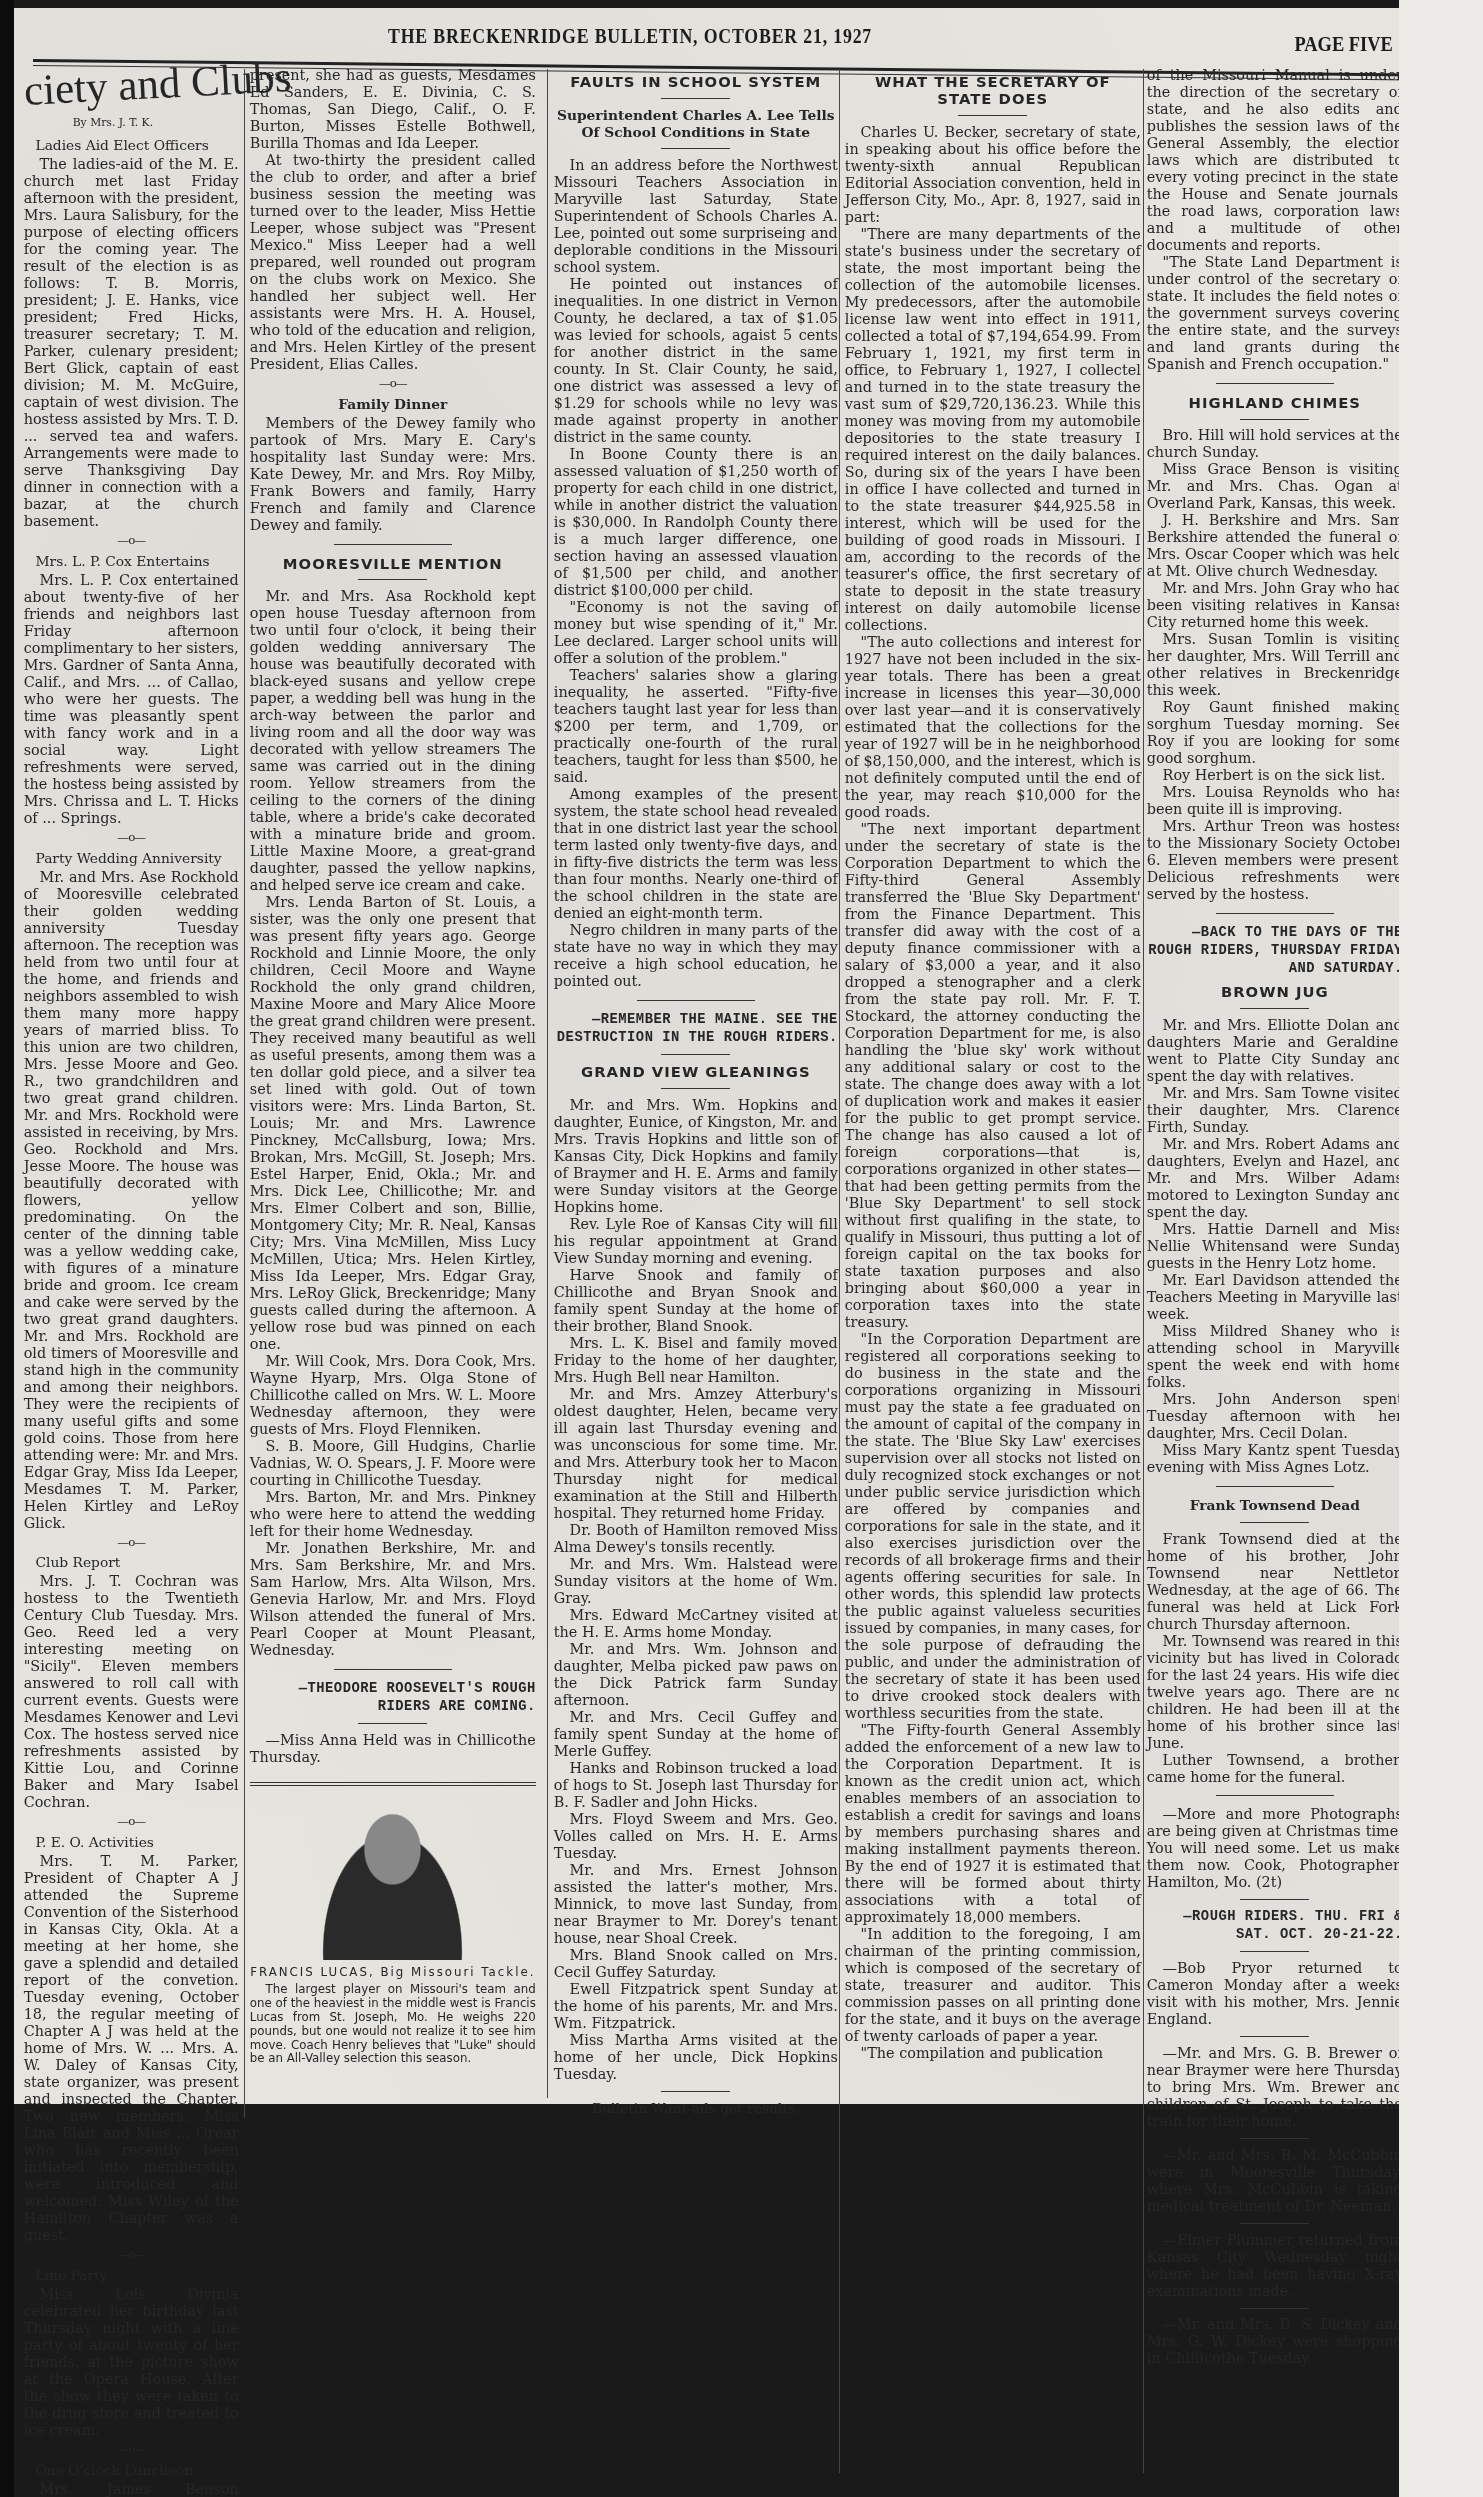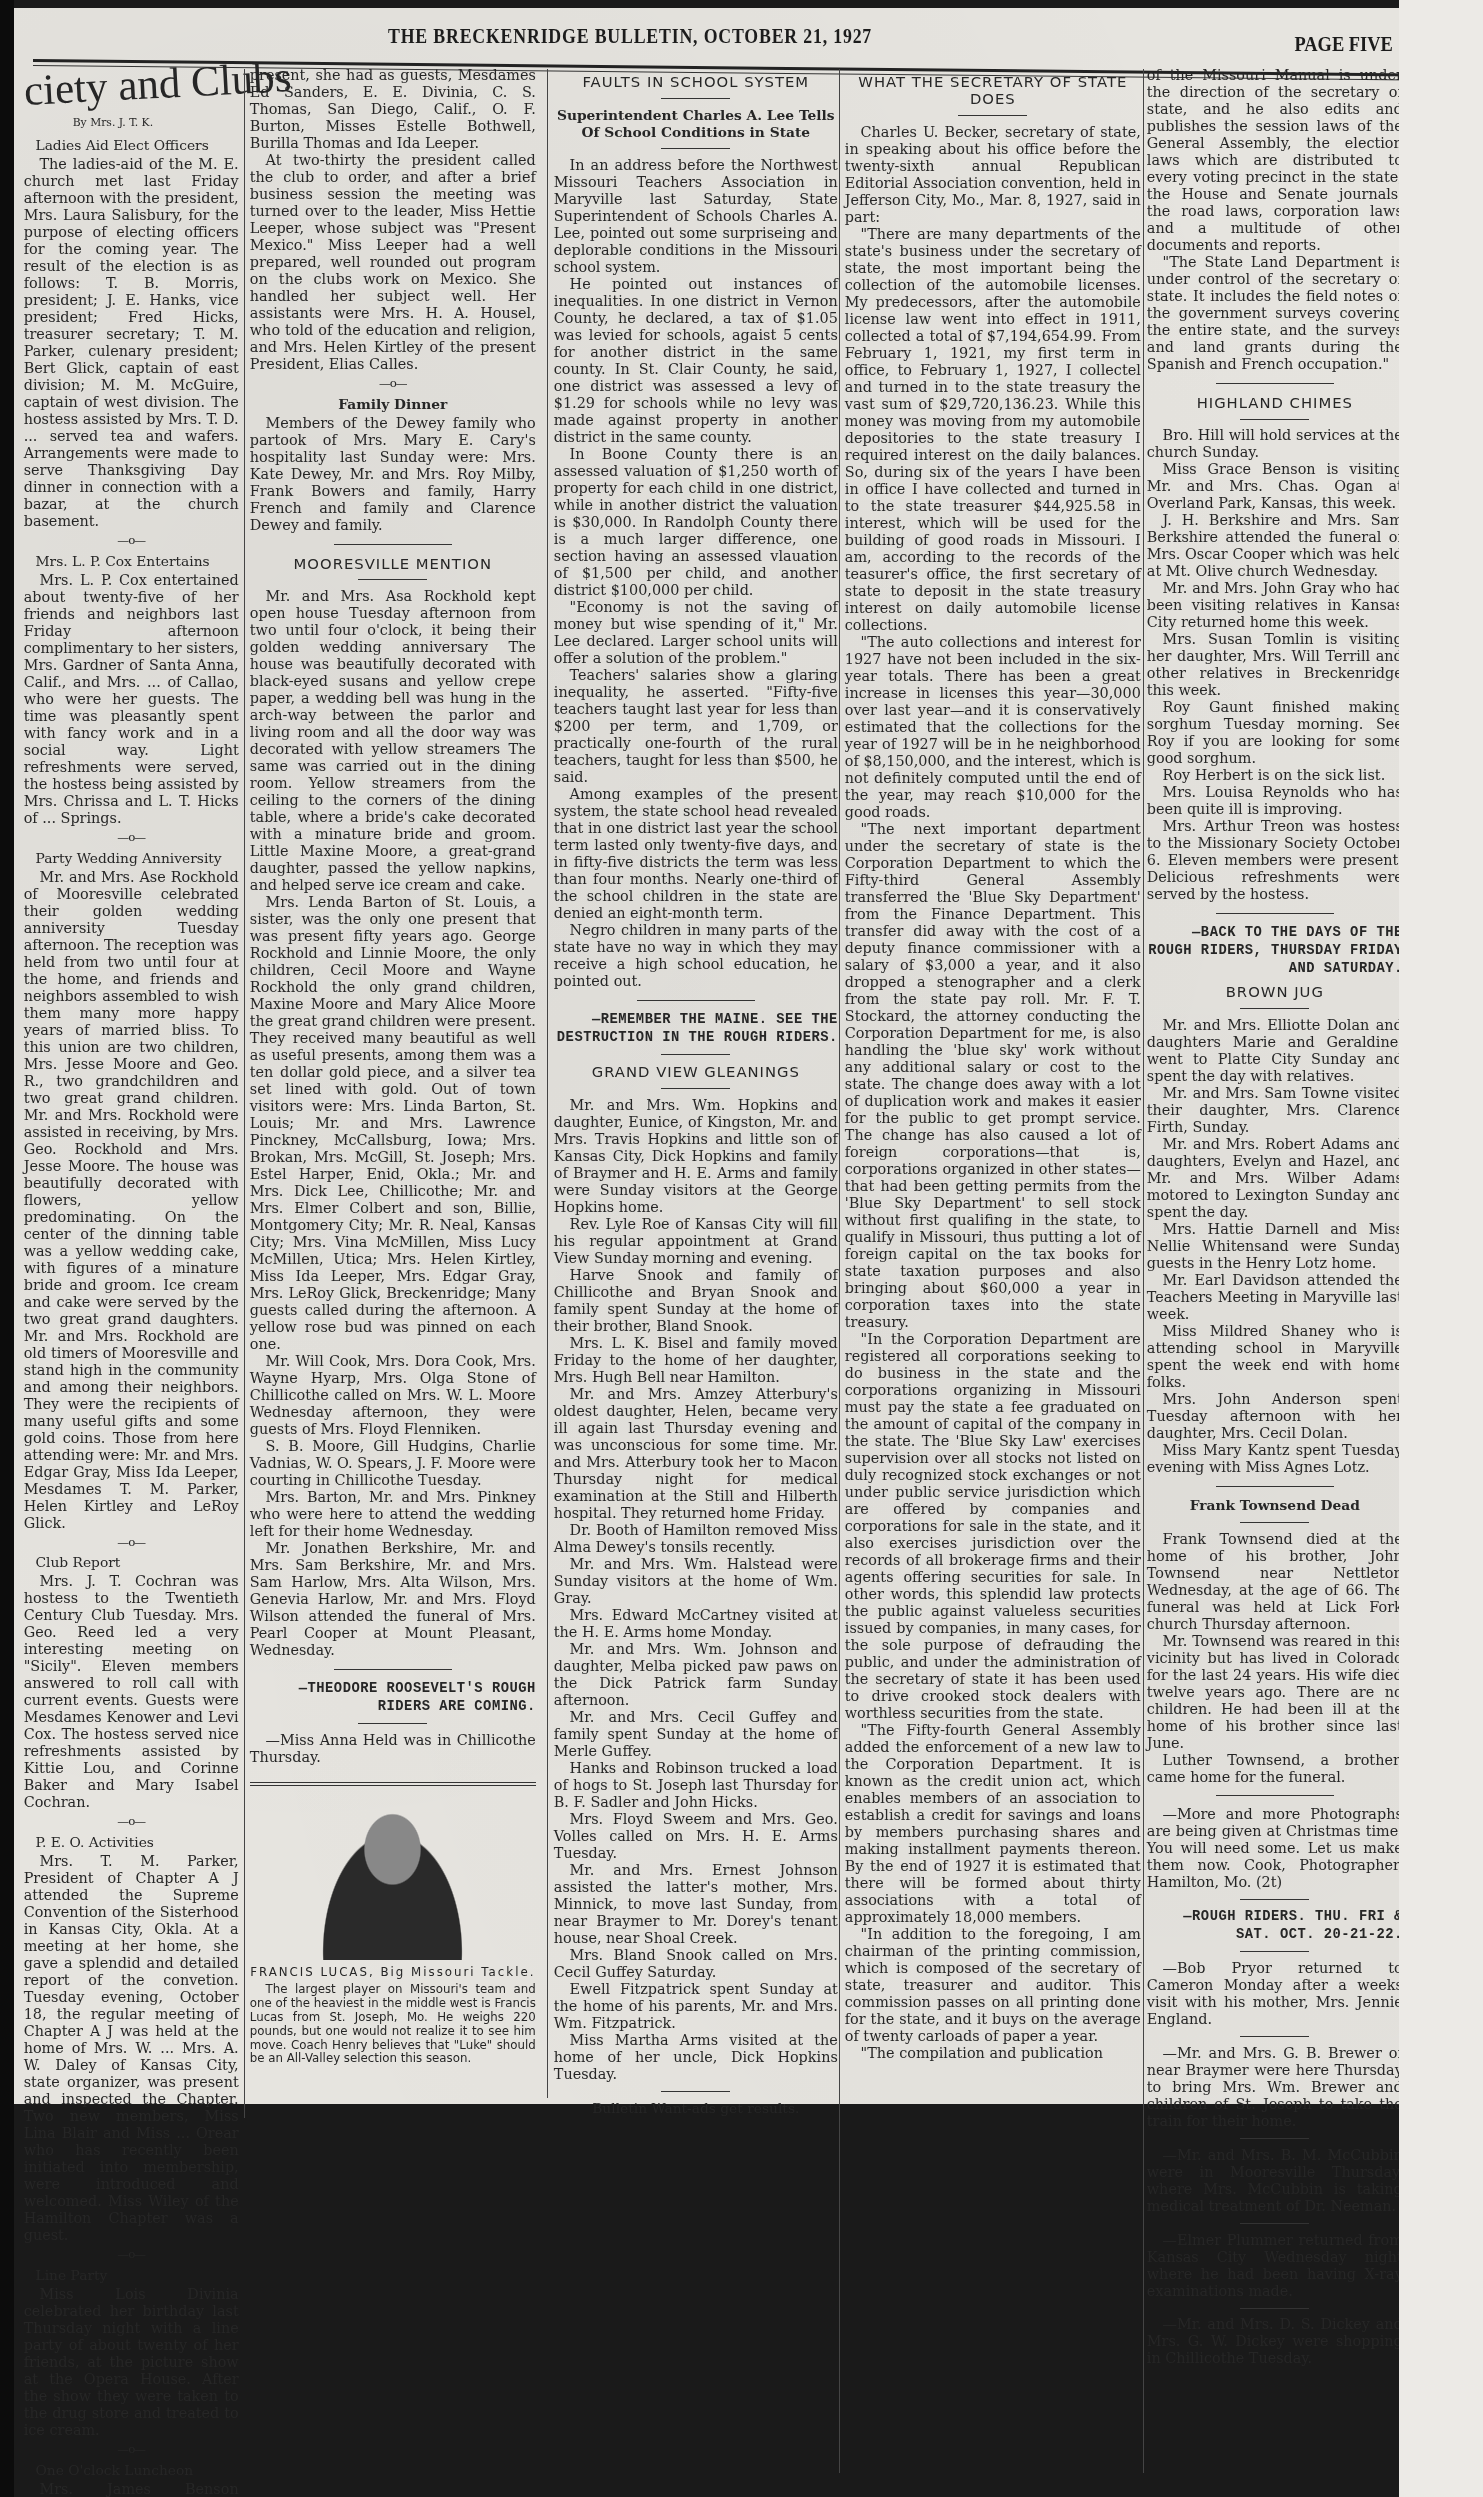--- a/index.html
+++ b/index.html
@@ -44,21 +44,21 @@
     color:#262626;
   }
   .col p { margin:0; text-indent:15.8px; }
   .vline { position:absolute; top:61px; width:1px; background:#444; }
   .c1 { left:9.9px; width:215px; }
   .c2 { left:236px; width:286px; }
   .c3 { left:540px; width:284px; }
   .c4 { left:831px; width:296px; }
   .c5 { left:1133px; width:256px; }
   .sec-title {
-    text-align:center; font-family:"DejaVu Sans", sans-serif; font-weight:normal;
+    text-align:center; font-family:"DejaVu Sans", sans-serif; font-weight:bold;
     font-size:14.8px; letter-spacing:1px; margin:5.9px 0 3.9px 0;
   }
   .sub-title { text-align:center; font-weight:bold; font-size:13.8px; margin:3.9px 0 2px 0; }
   .small-head { font-weight:normal; font-size:13.8px; text-align:left; margin:3.9px 0 2px 11.8px; }
   .dash { width:69px; height:1px; background:#333; margin:7.9px auto; }
   .dash-long { width:118px; height:1px; background:#333; margin:9.9px auto; }
   .osep { text-align:center; font-size:11.8px; margin:2px 0; letter-spacing:-1px; }
   .big-head {
     font-family:"Liberation Serif", serif; font-size:43px; line-height:47px; font-weight:normal;
     margin:0 0 0 0; white-space:nowrap; transform:rotate(-3deg); transform-origin:left;
@@ -189,21 +189,21 @@
     <p>Ewell Fitzpatrick spent Sunday at the home of his parents, Mr. and Mrs. Wm. Fitzpatrick.</p>
     <p>Miss Martha Arms visited at the home of her uncle, Dick Hopkins Tuesday.</p>
     <div class="dash"></div>
     <div style="text-align:center;font-size:13.8px;">Bulletin Want-ads get results.</div>
   </div>
   <div class="vline" style="left:825px;height:2404px;"></div>
 
   <div class="col c4">
     <div class="sec-title">WHAT THE SECRETARY OF STATE DOES</div>
     <div class="dash"></div>
-    <p>Charles U. Becker, secretary of state, in speaking about his office before the twenty-sixth annual Republican Editorial Association convention, held in Jefferson City, Mo., Mar. 8, 1927, said in part:</p>
+    <p>Charles U. Becker, secretary of state, in speaking about his office before the twenty-sixth annual Republican Editorial Association convention, held in Jefferson City, Mo., Apr. 8, 1927, said in part:</p>
     <p>"There are many departments of the state's business under the secretary of state, the most important being the collection of the automobile licenses. My predecessors, after the automobile license law went into effect in 1911, collected a total of $7,194,654.99. From February 1, 1921, my first term in office, to February 1, 1927, I collectel and turned in to the state treasury the vast sum of $29,720,136.23. While this money was moving from my automobile depositories to the state treasury I required interest on the daily balances. So, during six of the years I have been in office I have collected and turned in to the state treasurer $44,925.58 in interest, which will be used for the building of good roads in Missouri. I am, according to the records of the teasurer's office, the first secretary of state to deposit in the state treasury interest on daily automobile license collections.</p>
     <p>"The auto collections and interest for 1927 have not been included in the six-year totals. There has been a great increase in licenses this year—30,000 over last year—and it is conservatively estimated that the collections for the year of 1927 will be in he neighborhood of $8,150,000, and the interest, which is not definitely computed until the end of the year, may reach $10,000 for the good roads.</p>
     <p>"The next important department under the secretary of state is the Corporation Department to which the Fifty-third General Assembly transferred the 'Blue Sky Department' from the Finance Department. This transfer did away with the cost of a deputy finance commissioner with a salary of $3,000 a year, and it also dropped a stenographer and a clerk from the state pay roll. Mr. F. T. Stockard, the attorney conducting the Corporation Department for me, is also handling the 'blue sky' work without any additional salary or cost to the state. The change does away with a lot of duplication work and makes it easier for the public to get prompt service. The change has also caused a lot of foreign corporations—that is, corporations organized in other states—that had been getting permits from the 'Blue Sky Department' to sell stock without first qualifing in the state, to qualify in Missouri, thus putting a lot of foreign capital on the tax books for state taxation purposes and also bringing about $60,000 a year in corporation taxes into the state treasury.</p>
     <p>"In the Corporation Department are registered all corporations seeking to do business in the state and the corporations organizing in Missouri must pay the state a fee graduated on the amount of capital of the company in the state. The 'Blue Sky Law' exercises supervision over all stocks not listed on duly recognized stock exchanges or not under public service jurisdiction which are offered by companies and corporations for sale in the state, and it also exercises jurisdiction over the records of all brokerage firms and their agents offering securities for sale. In other words, this splendid law protects the public against valueless securities issued by companies, in many cases, for the sole purpose of defrauding the public, and under the administration of the secretary of state it has been used to drive crooked stock dealers with worthless securities from the state.</p>
     <p>"The Fifty-fourth General Assembly added the enforcement of a new law to the Corporation Department. It is known as the credit union act, which enables members of an association to establish a credit for savings and loans by members purchasing shares and making installment payments thereon. By the end of 1927 it is estimated that there will be formed about thirty associations with a total of approximately 18,000 members.</p>
     <p>"In addition to the foregoing, I am chairman of the printing commission, which is composed of the secretary of state, treasurer and auditor. This commission passes on all printing done for the state, and it buys on the average of twenty carloads of paper a year.</p>
     <p>"The compilation and publication</p>
   </div>
   <div class="vline" style="left:1129px;height:2404px;"></div>
 

